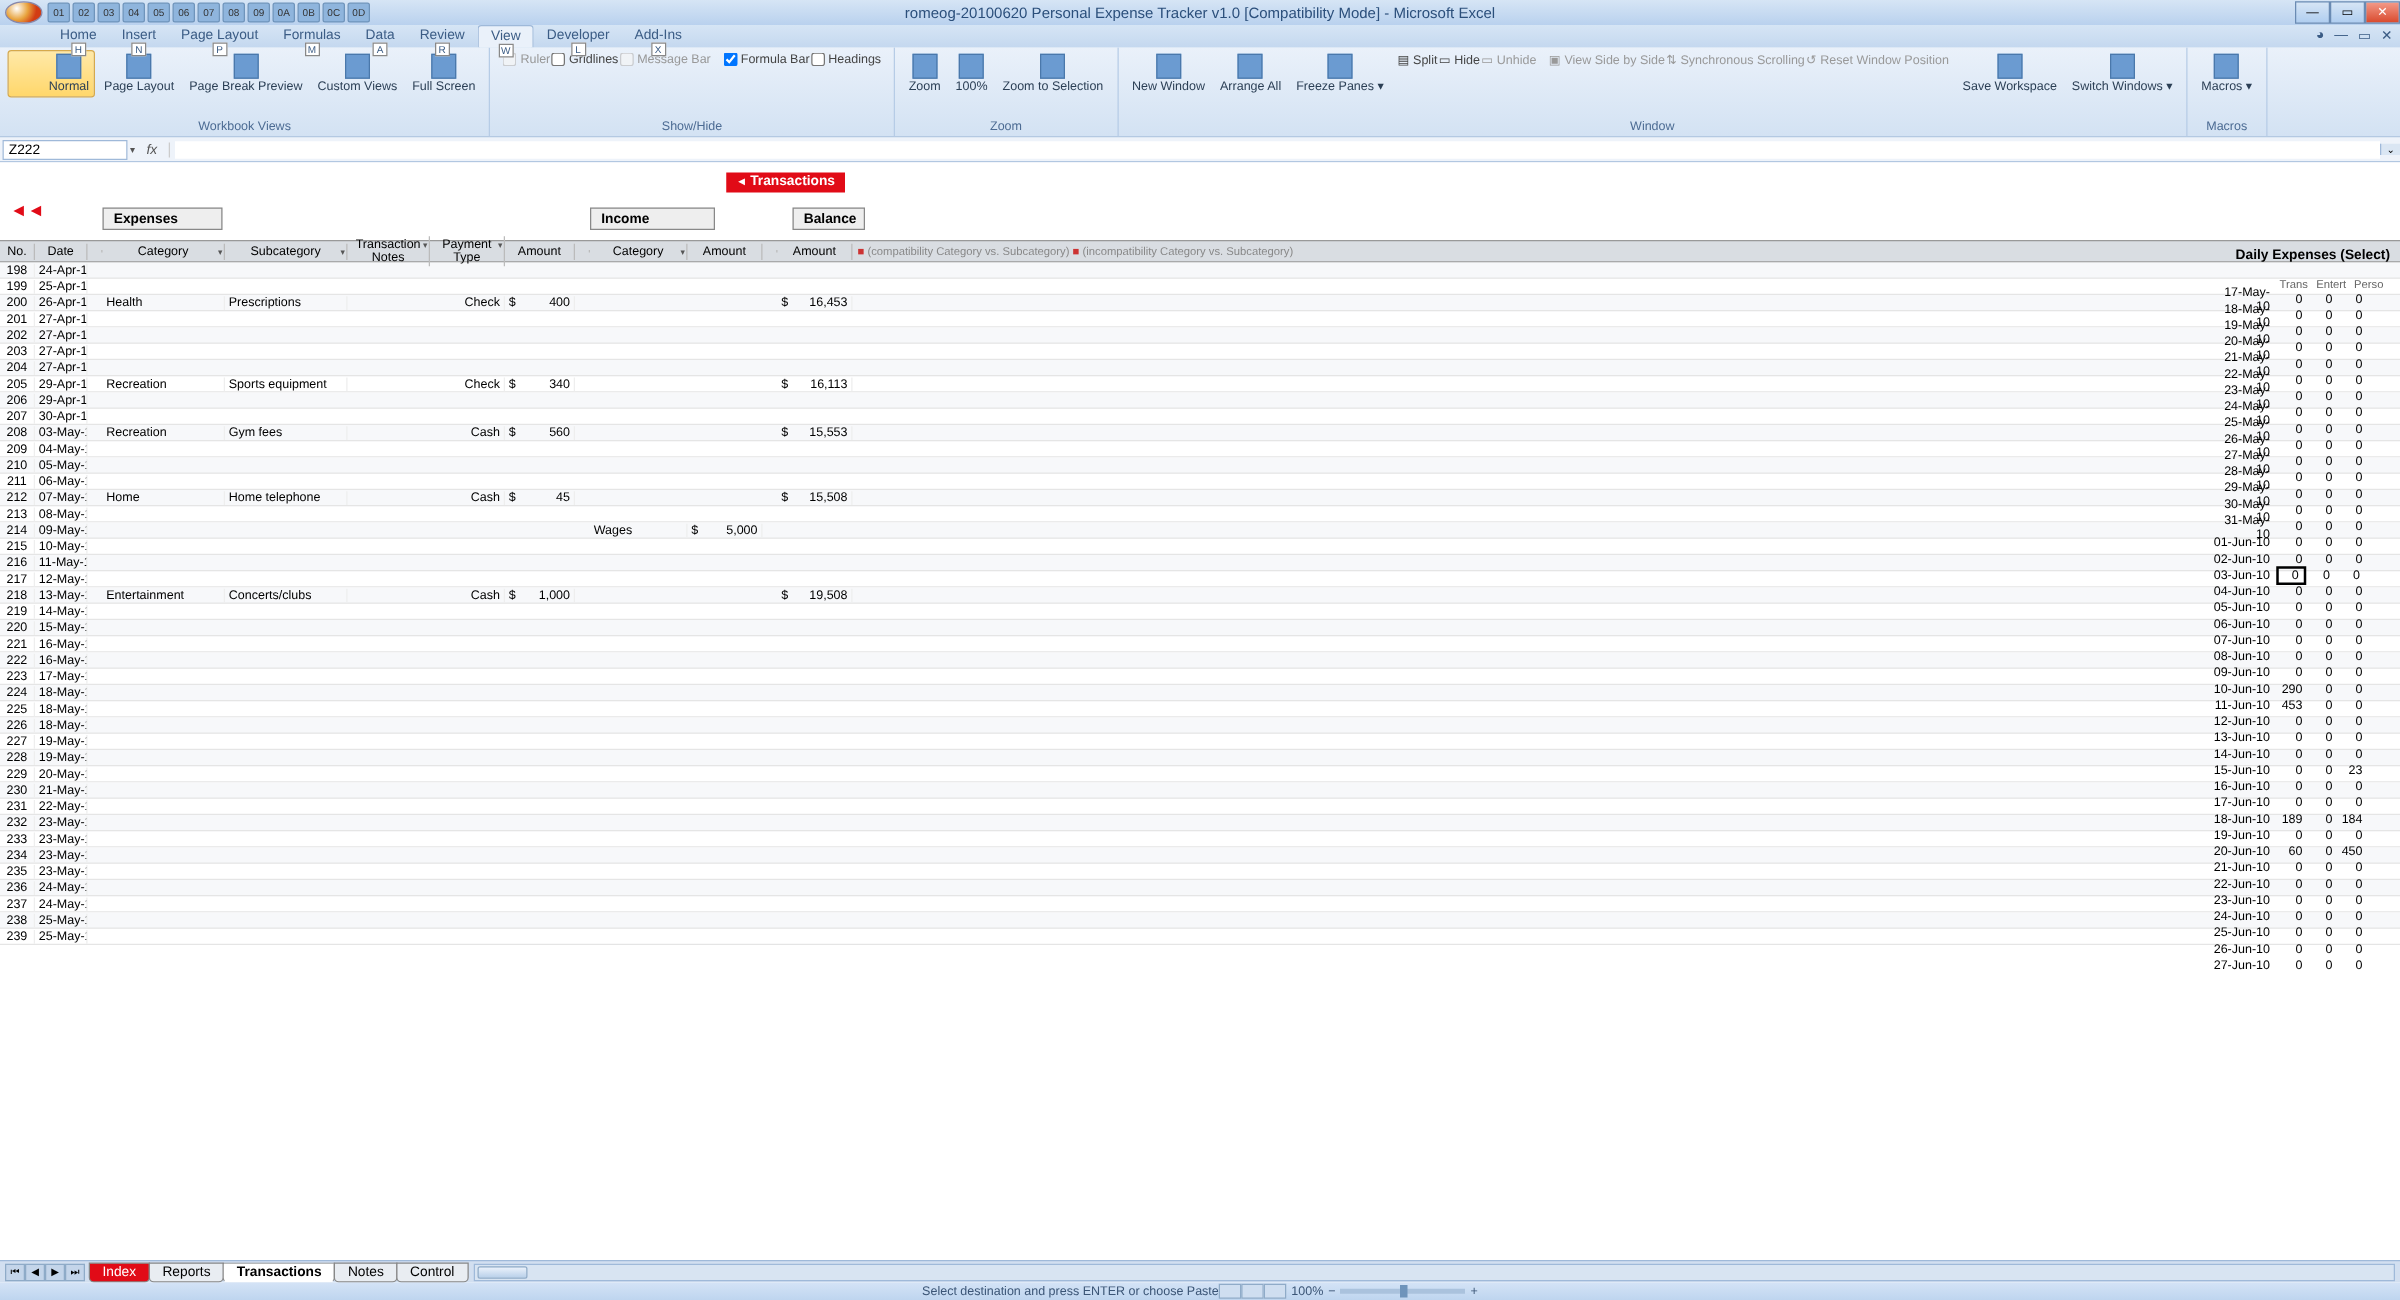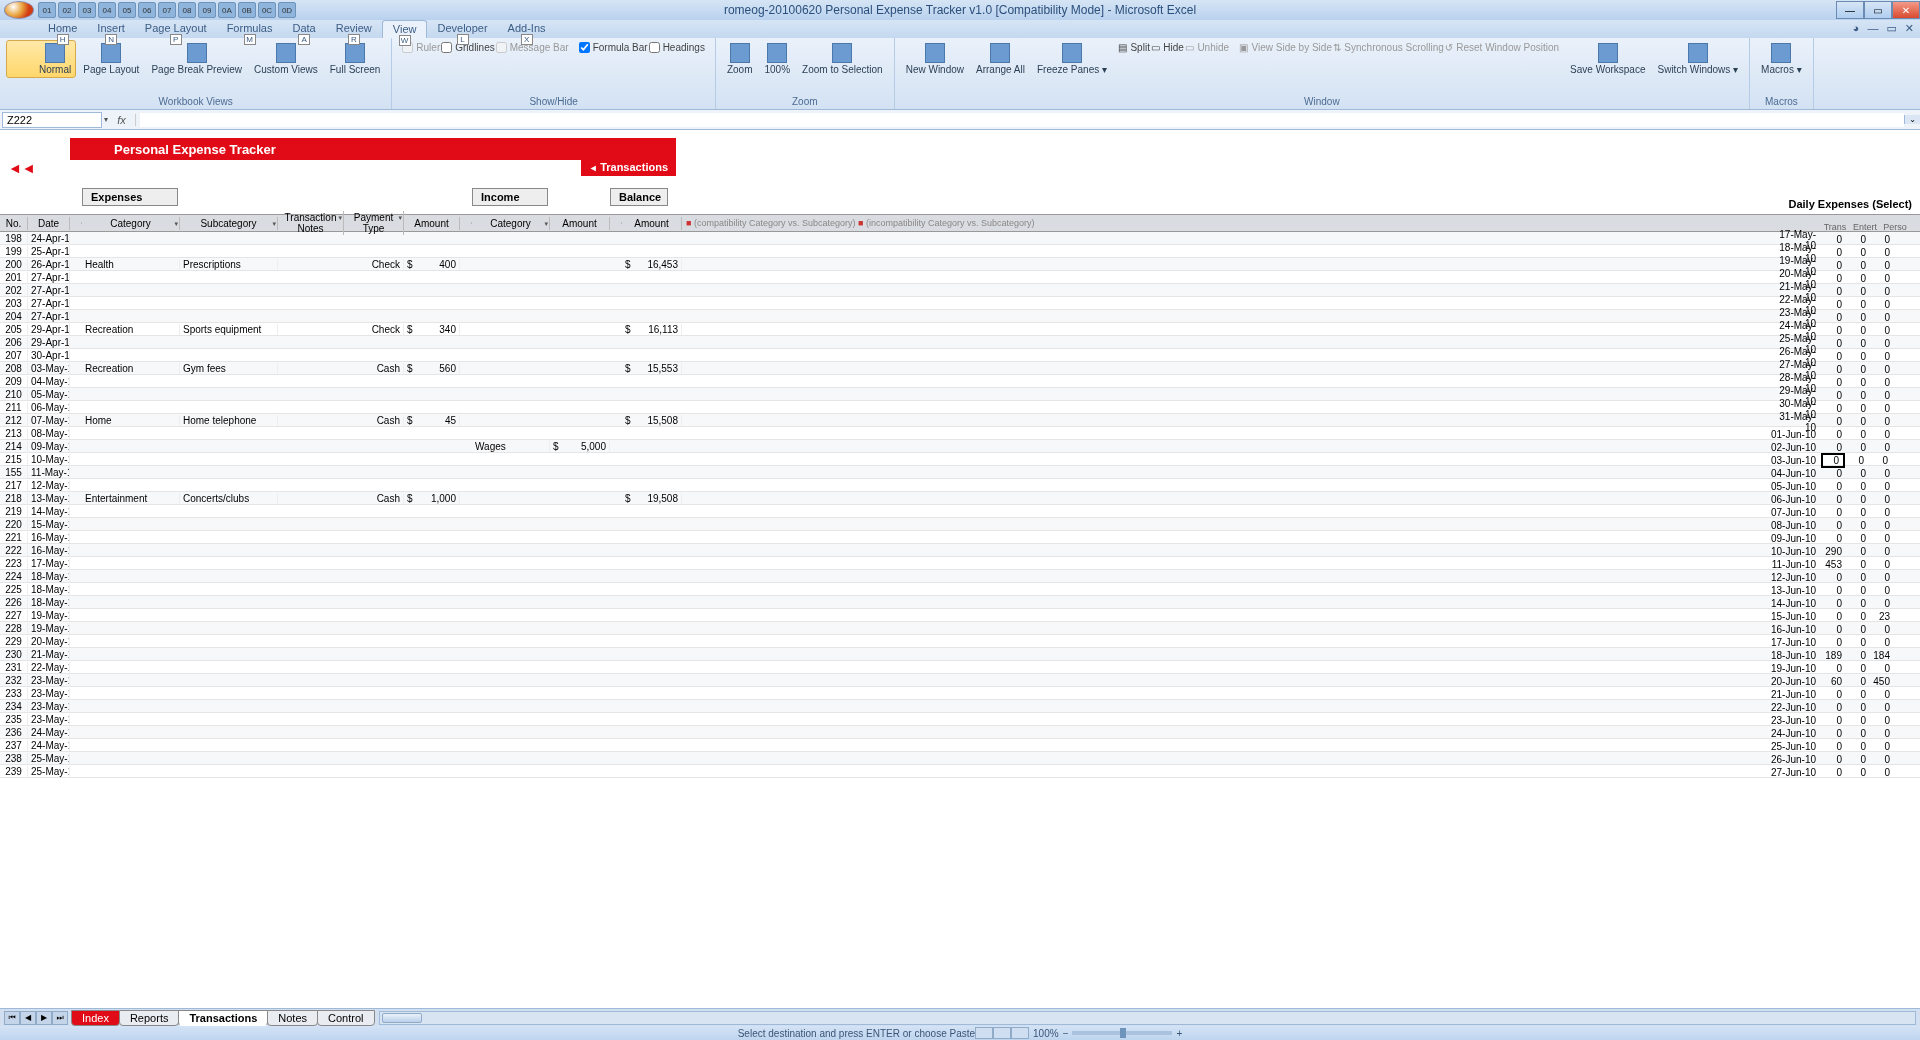--- a/index.html
+++ b/index.html
@@ -291,34 +291,31 @@
   <span style="font-size:8px;color:#555;">▾</span>
   <div class="fx">fx</div>
   <input class="formula-input" style="">
   <div class="formula-expand">⌄</div>
 </div>
 
 <div class="sheet-area">
   <div class="sheet-content">
     <div class="top-wrap">
       <div style="height:8px;"></div>
-      <div class="red-bar" style="margin-left:70px;">
-        <div class="red-title">Personal Expense Tracker</div>
-      </div>
       <div class="nav-arrows">◄◄</div>
       <div class="trans-tab-row" style="margin-left:70px;">
         <div class="trans-tab">Transactions</div>
       </div>
     </div>
 
     <div style="display:flex; margin-top:12px;">
       <div style="width:82px;"></div>
       <div class="sec-h" style="width:96px;">Expenses</div>
       <div style="width:294px;"></div>
-      <div class="sec-h" style="width:76px;">Income</div>
+      <div class="sec-h" style="width:100px;">Income</div>
       <div style="width:62px;"></div>
       <div class="sec-h" style="width:58px;">Balance</div>
     </div>
 
     <div class="hdr-row" style="margin-top:8px;">
       <div class="hdr-cell col-no">No.</div>
       <div class="hdr-cell col-date">Date</div>
       <div class="hdr-cell col-gap"></div>
       <div class="hdr-cell col-cat"><span>Category</span><span class="filter">▾</span></div>
       <div class="hdr-cell col-sub"><span>Subcategory</span><span class="filter">▾</span></div>
@@ -601,21 +598,21 @@
           <div class="cell col-tn"></div>
           <div class="cell col-pay r"></div>
           <div class="cell col-amt r"></div>
           <div class="cell col-gap"></div>
           <div class="cell col-icat"></div>
           <div class="cell col-iamt r"></div>
           <div class="cell col-gap"></div>
           <div class="cell col-bamt r"></div>
         </div>
         <div class="data-row">
-          <div class="cell col-no c">155</div>
+          <div class="cell col-no c">216</div>
           <div class="cell col-date r">11-May-10</div>
           <div class="cell col-gap"></div>
           <div class="cell col-cat"></div>
           <div class="cell col-sub"></div>
           <div class="cell col-tn"></div>
           <div class="cell col-pay r"></div>
           <div class="cell col-amt r"></div>
           <div class="cell col-gap"></div>
           <div class="cell col-icat"></div>
           <div class="cell col-iamt r"></div>

